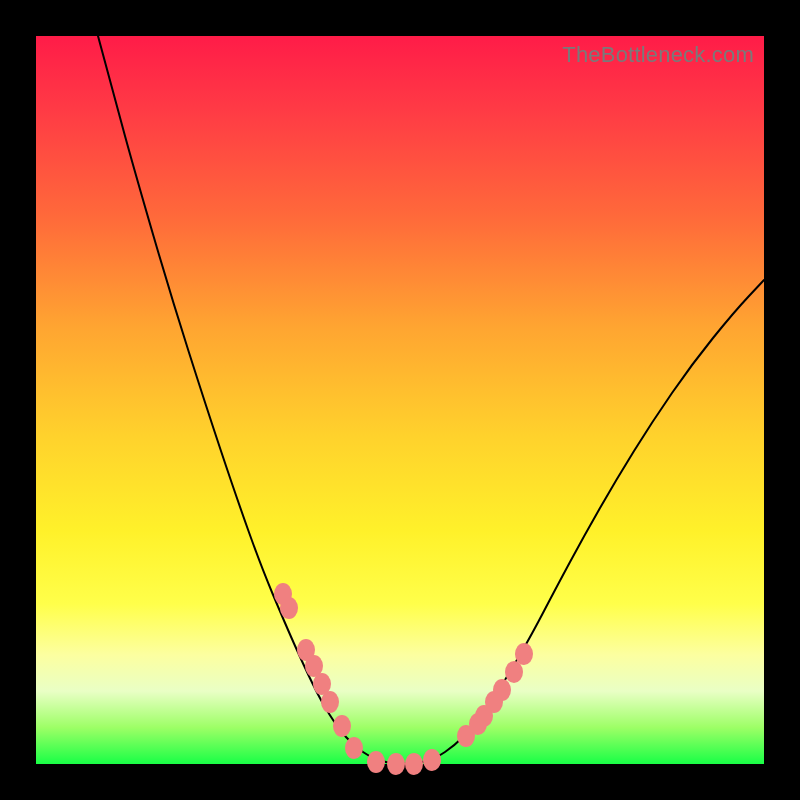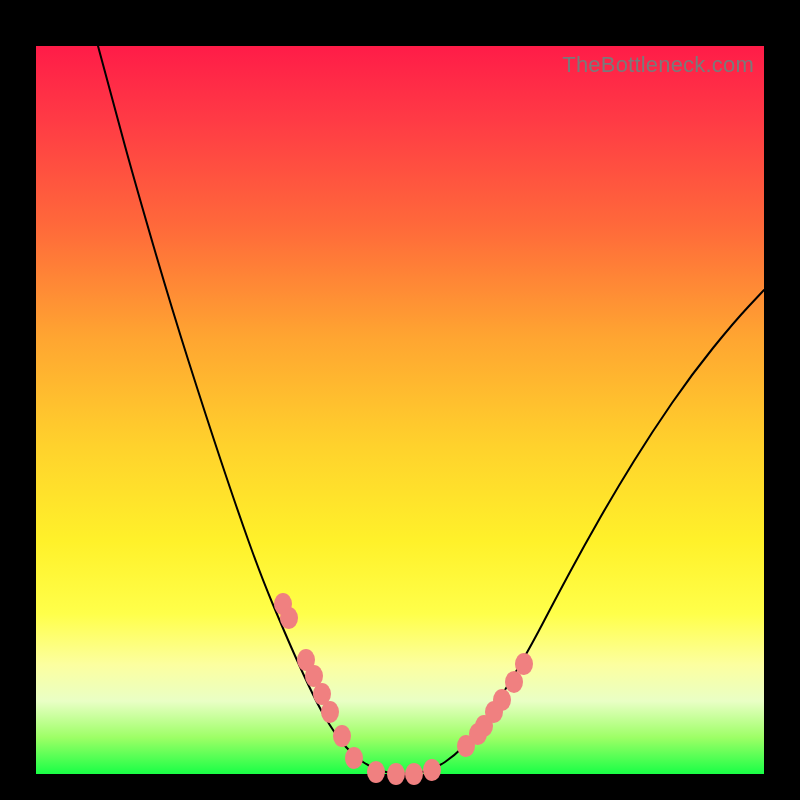--- a/index.html
+++ b/index.html
@@ -8,21 +8,20 @@
     width: 800px;
     height: 800px;
     background: #000;
     overflow: hidden;
     font-family: Arial, Helvetica, sans-serif;
   }
   .frame {
     position: absolute;
     inset: 0;
     background: #000;
-    margin-top: 10px;
   }
   .plot {
     position: absolute;
     left: 36px;
     top: 36px;
     width: 728px;
     height: 728px;
     
     background: linear-gradient(
       to bottom,

